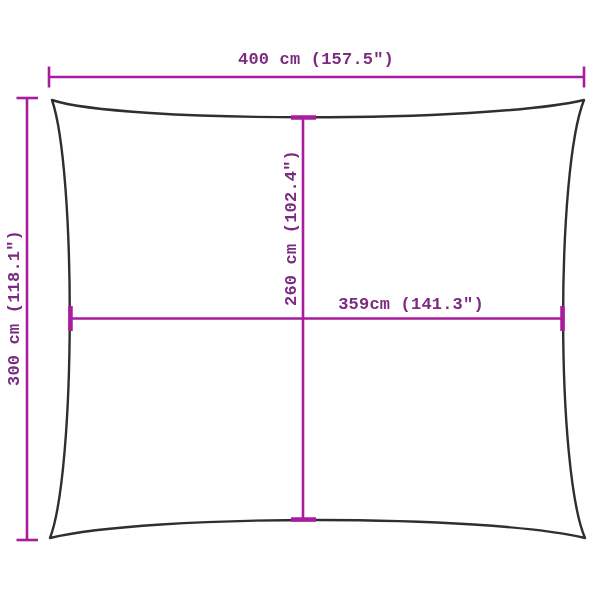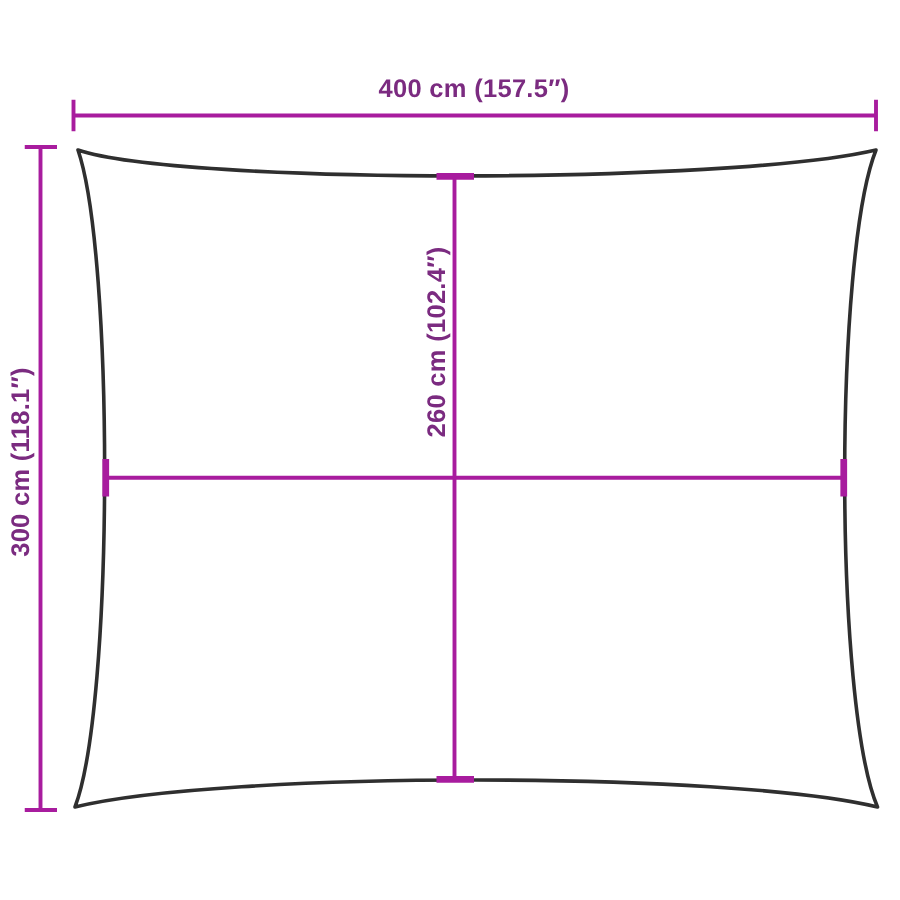--- a/index.html
+++ b/index.html
@@ -6,21 +6,21 @@
     margin: 0;
     padding: 0;
     background: #ffffff;
   }
   .stage {
     position: relative;
     width: 600px;
     height: 600px;
     background: #ffffff;
     overflow: hidden;
-    font-family: Liberation Sans, sans-serif;
+    font-family: Liberation Mono, monospace;
   }
   .stage svg {
     position: absolute;
     left: 0;
     top: 0;
   }
   .dim-label {
     position: absolute;
     color: #7b2b80;
     font-size: 17px;
@@ -71,14 +71,15 @@
       <line x1="562.5" y1="306" x2="562.5" y2="331" stroke-width="4.5"></line>
     </g>
   </svg>
 
   <div class="dim-label" style="left:316px; top:59px;">400 cm (157.5″)</div>
 
   <div class="dim-label vertical" style="left:14px; top:308px;">300 cm (118.1″)</div>
 
   <div class="dim-label vertical" style="left:291px; top:228px;">260 cm (102.4″)</div>
 
+  <div class="dim-label" style="left:411px; top:304px;">359cm (141.3″)</div>
 
 </div>
 
 </body></html>

